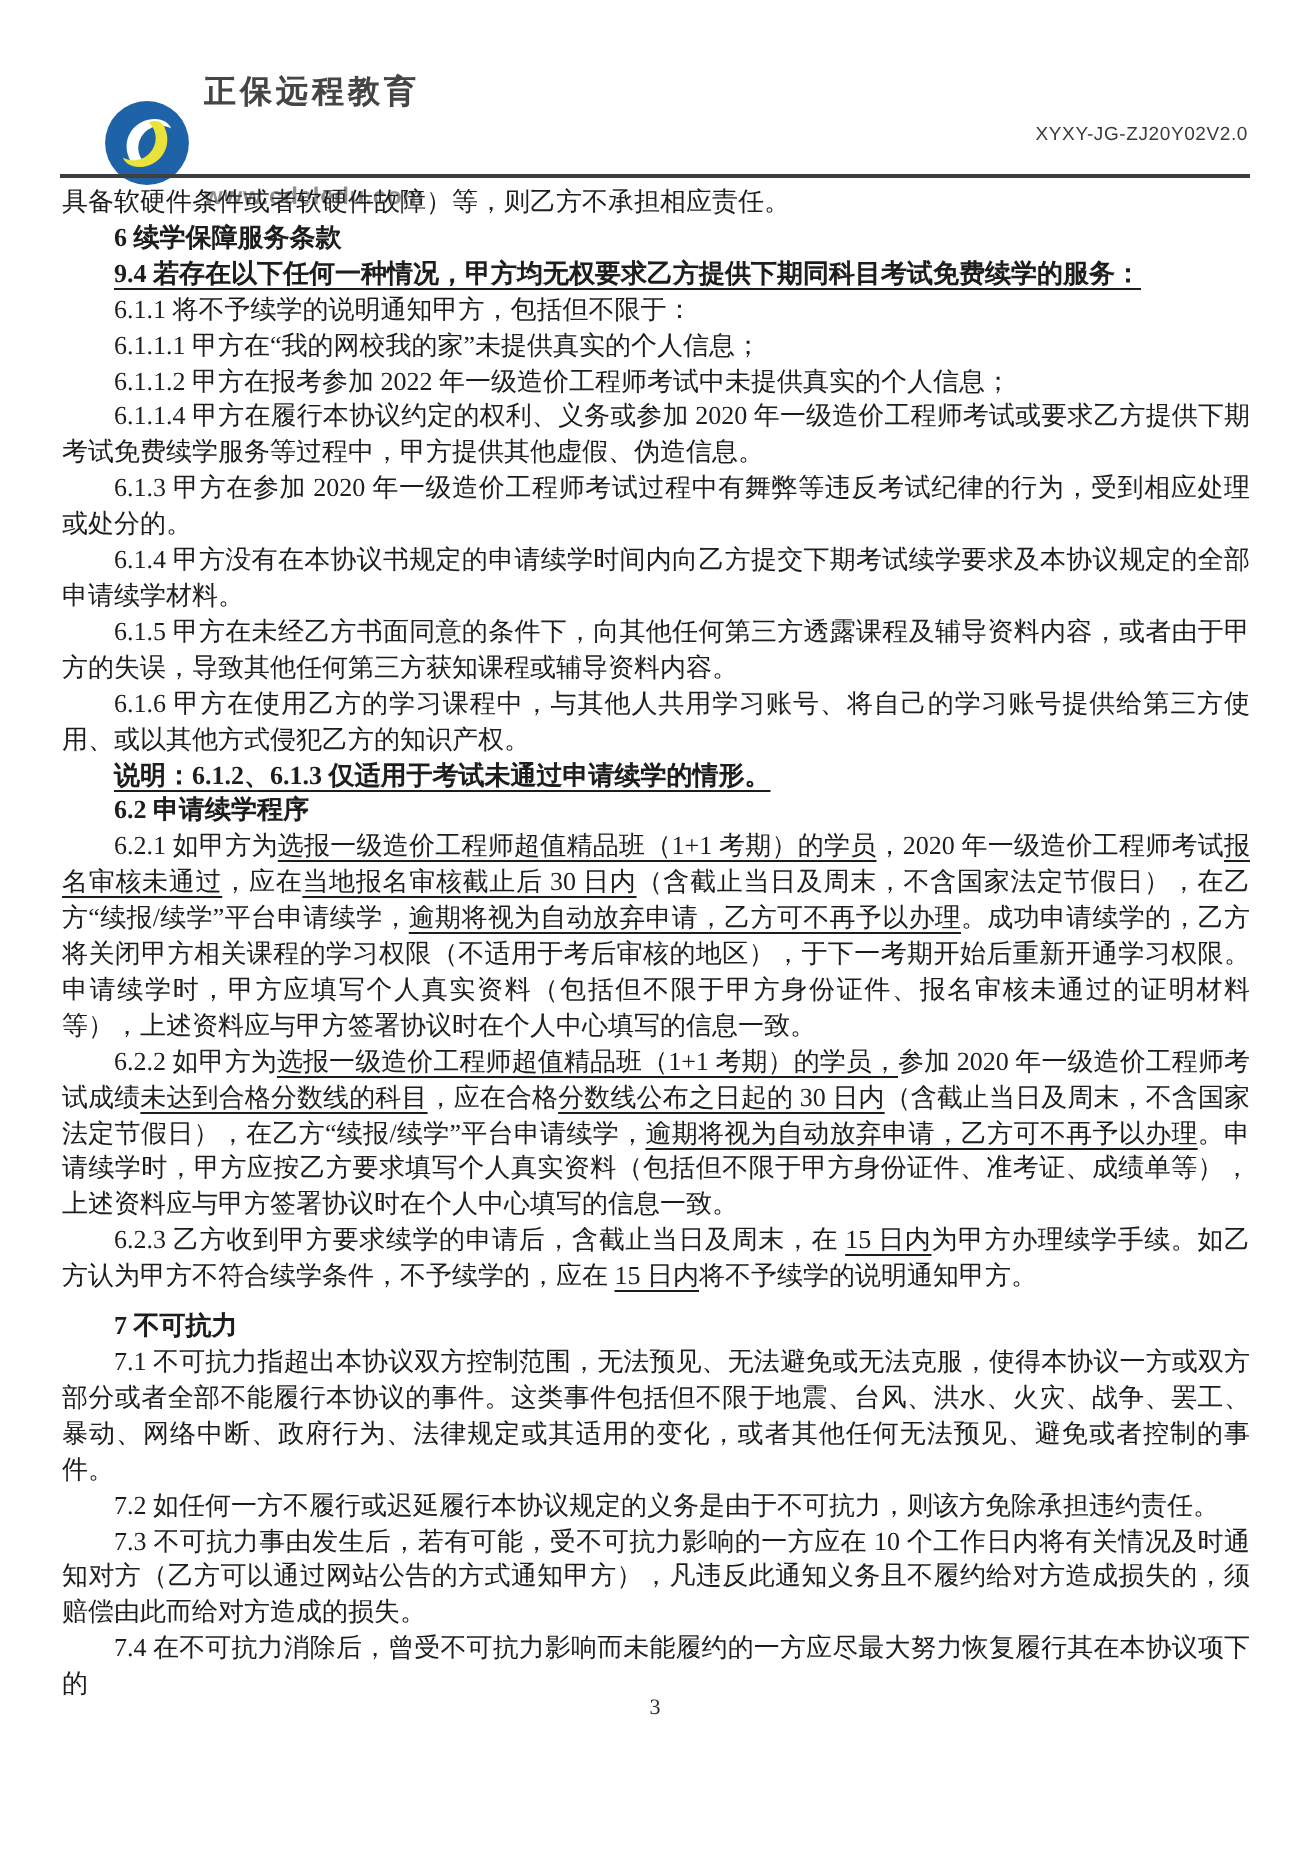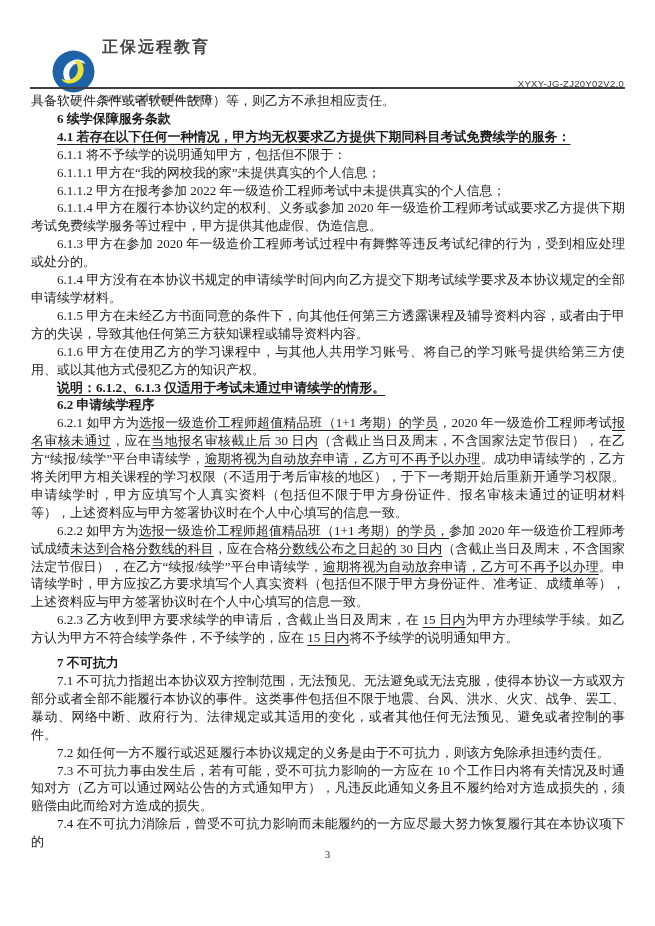--- a/index.html
+++ b/index.html
@@ -18,21 +18,21 @@
   .logo-text{margin-left:7px;display:flex;flex-direction:column;justify-content:center;}
   .logo-title{
     font-family:"Liberation Sans","DejaVu Sans",sans-serif;
     font-size:16px;font-weight:bold;color:#454545;letter-spacing:2px;line-height:18px;
   }
   .logo-url{
     font-family:"Liberation Sans","DejaVu Sans",sans-serif;
     font-size:12px;font-weight:bold;color:#909090;letter-spacing:.4px;line-height:12px;margin-top:36px;
   }
   .doc-code{
-    position:absolute;right:31px;top:78px;
+    position:absolute;right:31px;top:62px;
     font-family:"Liberation Sans","DejaVu Sans",sans-serif;
     font-size:9.5px;color:#3a3a3a;letter-spacing:.3px;
   }
   .header-rule{position:absolute;left:30px;right:30px;top:87px;height:2px;background:#3f3f3f;}
   
   .doc-body{
     position:absolute;left:31px;top:92px;width:594px;
     font-size:13px;line-height:17.9px;
     text-align:justify;
   }
@@ -64,21 +64,21 @@
         <span class="logo-url">www.cdeledu.com</span>
       </div>
     </div>
     <div class="doc-code">XYXY-JG-ZJ20Y02V2.0</div>
     <div class="header-rule"></div>
   </div>
 
   <div class="doc-body">
       <p class="para noindent"><span>具备软硬件条件或者软硬件故障）等，则乙方不承担相应责任。</span></p>
       <p class="para"><span class="bold">6 续学保障服务条款</span></p>
-      <p class="para"><span class="bold ul">4.1 若存在以下任何一种情况，甲方均无权要求乙方提供下期同科目考试免费续学的服务：</span></p>
+      <p class="para"><span class="bold ul">9.4 若存在以下任何一种情况，甲方均无权要求乙方提供下期同科目考试免费续学的服务：</span></p>
       <p class="para"><span>6.1.1 将不予续学的说明通知甲方，包括但不限于：</span></p>
       <p class="para"><span>6.1.1.1 甲方在“我的网校我的家”未提供真实的个人信息；</span></p>
       <p class="para"><span>6.1.1.2 甲方在报考参加 2022 年一级造价工程师考试中未提供真实的个人信息；</span></p>
       <p class="para"><span>6.1.1.4 甲方在履行本协议约定的权利、义务或参加 2020 年一级造价工程师考试或要求乙方提供下期考试免费续学服务等过程中，甲方提供其他虚假、伪造信息。</span></p>
       <p class="para"><span>6.1.3 甲方在参加 2020 年一级造价工程师考试过程中有舞弊等违反考试纪律的行为，受到相应处理或处分的。</span></p>
       <p class="para"><span>6.1.4 甲方没有在本协议书规定的申请续学时间内向乙方提交下期考试续学要求及本协议规定的全部申请续学材料。</span></p>
       <p class="para"><span>6.1.5 甲方在未经乙方书面同意的条件下，向其他任何第三方透露课程及辅导资料内容，或者由于甲方的失误，导致其他任何第三方获知课程或辅导资料内容。</span></p>
       <p class="para"><span>6.1.6 甲方在使用乙方的学习课程中，与其他人共用学习账号、将自己的学习账号提供给第三方使用、或以其他方式侵犯乙方的知识产权。</span></p>
       <p class="para"><span class="bold ul">说明：6.1.2、6.1.3 仅适用于考试未通过申请续学的情形。</span></p>
       <p class="para"><span class="bold">6.2 申请续学程序</span></p>

